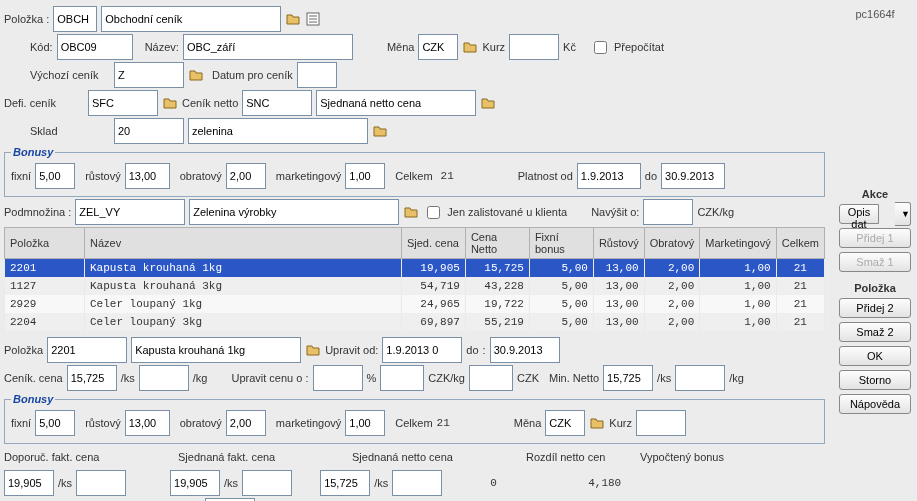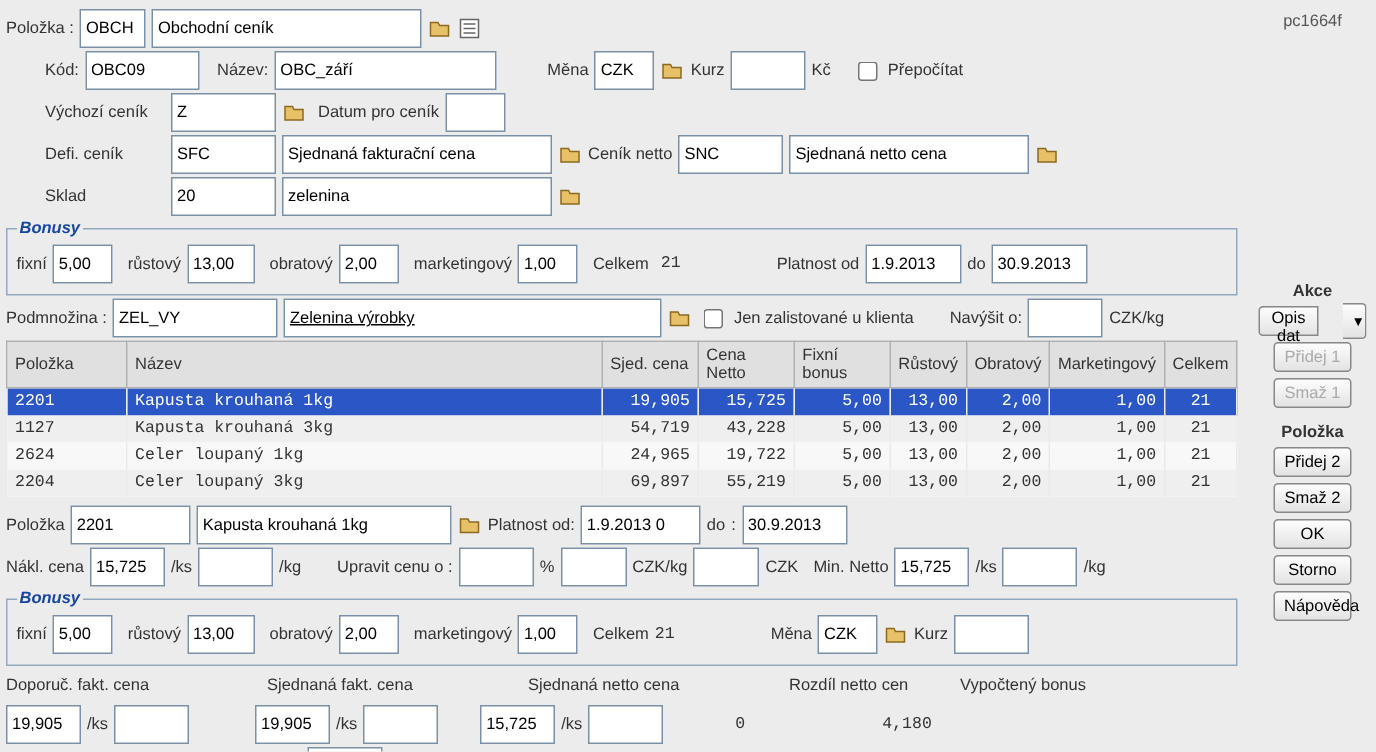--- a/index.html
+++ b/index.html
@@ -80,21 +80,21 @@
     background: #2A56C6;
     color: #fff;
   }
   .grid tbody tr:nth-child(odd) td { background: #F8F8F8; }
   .grid tbody tr:nth-child(even) td { background: #EFEFEF; }
   .grid tbody tr.sel td { background: #2A56C6 !important; color: #fff; }
   .num { text-align: right; }
   .mono { font-family: "Courier New", monospace; }
 
   .side-btn {
-    width: 52px;
+    width: 72px;
     height: 20px;
     border: 1px solid #888;
     background: linear-gradient(#fdfdfd,#e3e3e3);
     border-radius: 3px;
     cursor: pointer;
     font: inherit;
     margin: 2px 0;
   }
   .side-btn:disabled {
     color: #aaa;
@@ -132,21 +132,21 @@
             <line x1="4" y1="8" x2="12" y2="8" stroke="#666"></line>
             <line x1="4" y1="11" x2="12" y2="11" stroke="#666"></line>
           </svg>
       </span>
     </div>
 
     <div class="row" style="margin-left:26px">
       <label>Kód:</label>
       <input type="text" style="width: 76px;" class="mono" value="OBC09">
       <label style="margin-left:8px">Název:</label>
-      <input type="text" style="width: 148px;" class="mono" value="OBC_září">
+      <input type="text" style="width: 170px;" class="mono" value="OBC_září">
       <label style="margin-left:30px">Měna</label>
       <input type="text" style="width: 40px;" class="mono" value="CZK">
       <span class="icon-btn">
         <svg width="16" height="16">
             <path d="M2 4h5l1 2h6v7H2z" fill="#E8C068" stroke="#8A6A1F"></path>
           </svg>
       </span>
       <label>Kurz</label>
       <input type="text" style="width: 50px;" value="">
       <label>Kč</label>
@@ -159,24 +159,23 @@
       <input type="text" style="width: 70px;" class="mono" value="Z">
       <span class="icon-btn">
         <svg width="16" height="16">
             <path d="M2 4h5l1 2h6v7H2z" fill="#E8C068" stroke="#8A6A1F"></path>
           </svg>
       </span>
       <label style="margin-left:4px">Datum pro ceník</label>
       <input type="text" style="width: 40px;" value="">
     </div>
 
-    <div class="row" style="margin-left:26px">
+    <div class="row" style="">
       <label style="width:80px">Defi. ceník</label>
       <input type="text" style="width: 70px;" class="mono" value="SFC">
-      <input type="text" style="width: 180px;" class="mono" value="Sjednaná fakturační cena">
       <span class="icon-btn">
         <svg width="16" height="16">
             <path d="M2 4h5l1 2h6v7H2z" fill="#E8C068" stroke="#8A6A1F"></path>
           </svg>
       </span>
       <label>Ceník netto</label>
       <input type="text" style="width: 70px;" class="mono" value="SNC">
       <input type="text" style="width: 160px;" class="mono" value="Sjednaná netto cena">
       <span class="icon-btn">
         <svg width="16" height="16">
@@ -212,21 +211,21 @@
         <label style="margin-left:60px">Platnost od</label>
         <input type="text" style="width: 64px;" class="mono" value="1.9.2013">
         <label>do</label>
         <input type="text" style="width: 64px;" class="mono" value="30.9.2013">
       </div>
     </fieldset>
 
     <div class="row">
       <label>Podmnožina :</label>
       <input type="text" style="width: 110px;" class="mono" value="ZEL_VY">
-      <input type="text" style="width: 252px; text-decoration: underline;" class="mono" value="Zelenina výrobky">
+      <input type="text" style="width: 210px;" class="mono" value="Zelenina výrobky">
       <span class="icon-btn">
         <svg width="16" height="16">
             <path d="M2 4h5l1 2h6v7H2z" fill="#E8C068" stroke="#8A6A1F"></path>
           </svg>
       </span>
       <input type="checkbox" class="chk" style="margin-left: 4px;">
       <label>Jen zalistované u klienta</label>
       <label style="margin-left:20px">Navýšit o:</label>
       <input type="text" style="width: 50px;" value="">
       <label>CZK/kg</label>
@@ -263,21 +262,21 @@
             <td>Kapusta krouhaná 3kg</td>
             <td class="num">54,719</td>
             <td class="num">43,228</td>
             <td class="num">5,00</td>
             <td class="num">13,00</td>
             <td class="num">2,00</td>
             <td class="num">1,00</td>
             <td class="num" style="text-align: center;">21</td>
           </tr>
           <tr>
-            <td>2624</td>
+            <td>2929</td>
             <td>Celer loupaný 1kg</td>
             <td class="num">24,965</td>
             <td class="num">19,722</td>
             <td class="num">5,00</td>
             <td class="num">13,00</td>
             <td class="num">2,00</td>
             <td class="num">1,00</td>
             <td class="num" style="text-align: center;">21</td>
           </tr>
           <tr>
@@ -296,28 +295,28 @@
 
     <div class="row" style="margin-top:6px">
       <label>Položka</label>
       <input type="text" style="width: 80px;" class="mono" value="2201">
       <input type="text" style="width: 170px;" class="mono" value="Kapusta krouhaná 1kg">
       <span class="icon-btn">
         <svg width="16" height="16">
             <path d="M2 4h5l1 2h6v7H2z" fill="#E8C068" stroke="#8A6A1F"></path>
           </svg>
       </span>
-      <label>Platnost od:</label>
+      <label>Upravit od:</label>
       <input type="text" style="width: 80px;" class="mono" value="1.9.2013 0">
       <label>do</label>:
       <input type="text" style="width: 70px;" class="mono" value="30.9.2013">
     </div>
 
     <div class="row">
-      <label>Nákl. cena</label>
+      <label>Ceník. cena</label>
       <input type="text" style="width: 50px;" class="mono" value="15,725">
       <label>/ks</label>
       <input type="text" style="width: 50px;" value="">
       <label>/kg</label>
       <label style="margin-left:20px">Upravit cenu o :</label>
       <input type="text" style="width: 50px;" value="">
       <label>%</label>
       <input type="text" style="width: 44px;" value="">
       <label>CZK/kg</label>
       <input type="text" style="width: 44px;" value="">

